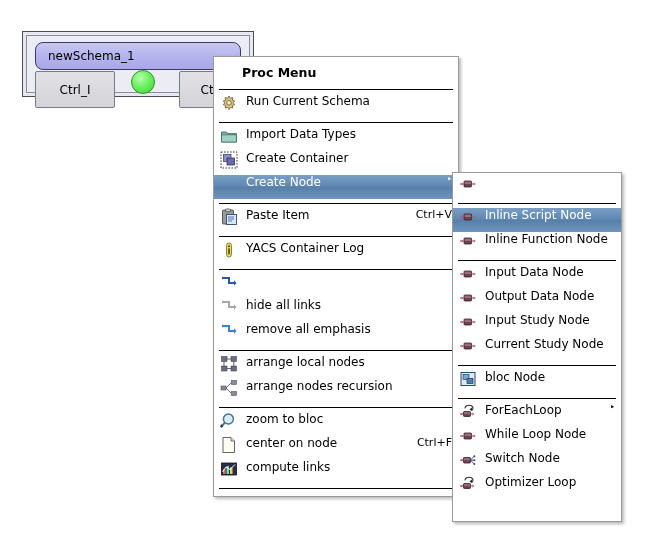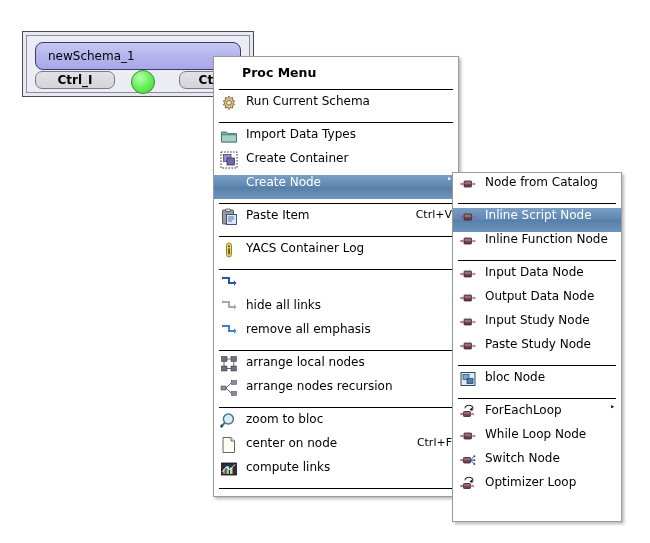--- a/index.html
+++ b/index.html
@@ -48,31 +48,30 @@
     box-sizing: border-box;
     display: flex;
     align-items: center;
     padding-left: 12px;
     font-size: 12px;
     color: #000;
   }
   .node-port {
     position: absolute;
     top: 35px;
-    height: 18px;
-    border-radius: 7px;
+    height: 37px;
+    border-radius: 2px;
     background: linear-gradient(to bottom, #e2e2e6 0%, #d3d3d8 100%);
     border: 1px solid #7a7a88;
     box-sizing: border-box;
     display: flex;
     align-items: center;
     justify-content: center;
     font-size: 12px;
     color: #000;
-    font-weight: bold;
   }
   #port-in { left: 8px; width: 80px; }
   #port-out { left: 152px; width: 80px; }
   #node-status {
     position: absolute;
     left: 104px;
     top: 34px;
     width: 24px;
     height: 24px;
     border-radius: 50%;
@@ -332,21 +331,20 @@
         <span class="mi-icon">
           <svg width="18" height="18" viewBox="0 0 18 18">
             <rect x="5" y="6" width="7.5" height="6" rx="0.8" fill="#6b4250" stroke="#3a2029" stroke-width="0.8"></rect>
             <rect x="5.6" y="6.6" width="6.3" height="2.4" fill="#9a6d7c"></rect>
             <path d="M1 9 h3.6" stroke="#b05a78" stroke-width="1.2"></path>
             <path d="M2.6 7.5 L4.6 9 L2.6 10.5 Z" fill="#b05a78"></path>
             <path d="M12.5 9 h2.2" stroke="#b05a78" stroke-width="1.2"></path>
             <path d="M14.6 7.5 L16.8 9 L14.6 10.5 Z" fill="#b05a78"></path>
           </svg>
         </span>
-        <span class="mi-label">Node from Catalog</span>
       </div>
       <div class="sep"></div>
       <div class="menu-item selected">
         <span class="mi-icon">
           <svg width="18" height="18" viewBox="0 0 18 18">
             <rect x="5" y="6" width="7.5" height="6" rx="0.8" fill="#6b4250" stroke="#3a2029" stroke-width="0.8"></rect>
             <rect x="5.6" y="6.6" width="6.3" height="2.4" fill="#9a6d7c"></rect>
             <path d="M1 9 h3.6" stroke="#b05a78" stroke-width="1.2"></path>
             <path d="M2.6 7.5 L4.6 9 L2.6 10.5 Z" fill="#b05a78"></path>
             <path d="M12.5 9 h2.2" stroke="#b05a78" stroke-width="1.2"></path>
@@ -412,21 +410,21 @@
         <span class="mi-icon">
           <svg width="18" height="18" viewBox="0 0 18 18">
             <rect x="5" y="6" width="7.5" height="6" rx="0.8" fill="#6b4250" stroke="#3a2029" stroke-width="0.8"></rect>
             <rect x="5.6" y="6.6" width="6.3" height="2.4" fill="#9a6d7c"></rect>
             <path d="M1 9 h3.6" stroke="#b05a78" stroke-width="1.2"></path>
             <path d="M2.6 7.5 L4.6 9 L2.6 10.5 Z" fill="#b05a78"></path>
             <path d="M12.5 9 h2.2" stroke="#b05a78" stroke-width="1.2"></path>
             <path d="M14.6 7.5 L16.8 9 L14.6 10.5 Z" fill="#b05a78"></path>
           </svg>
         </span>
-        <span class="mi-label">Paste Study Node</span>
+        <span class="mi-label">Current Study Node</span>
       </div>
       <div class="sep"></div>
       <div class="menu-item">
         <span class="mi-icon">
           <svg width="18" height="18" viewBox="0 0 18 18">
             <rect x="2" y="2.5" width="14" height="13" fill="#dfe9f2" stroke="#2a4a6a" stroke-width="1"></rect>
             <rect x="4" y="4.5" width="6" height="5" fill="#7fa8cf" stroke="#2a4a6a" stroke-width="0.7"></rect>
             <rect x="8" y="8.5" width="6" height="5" fill="#4f7fb0" stroke="#1f3a58" stroke-width="0.7"></rect>
           </svg>
         </span>

